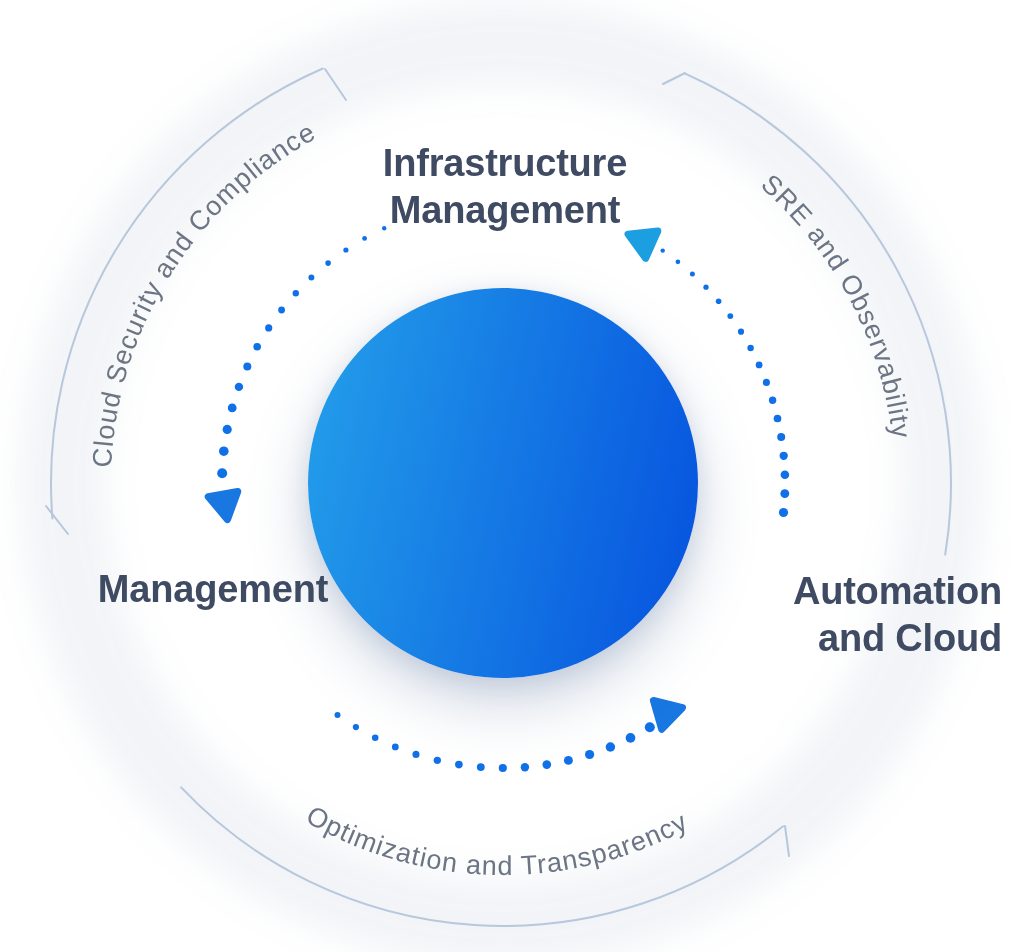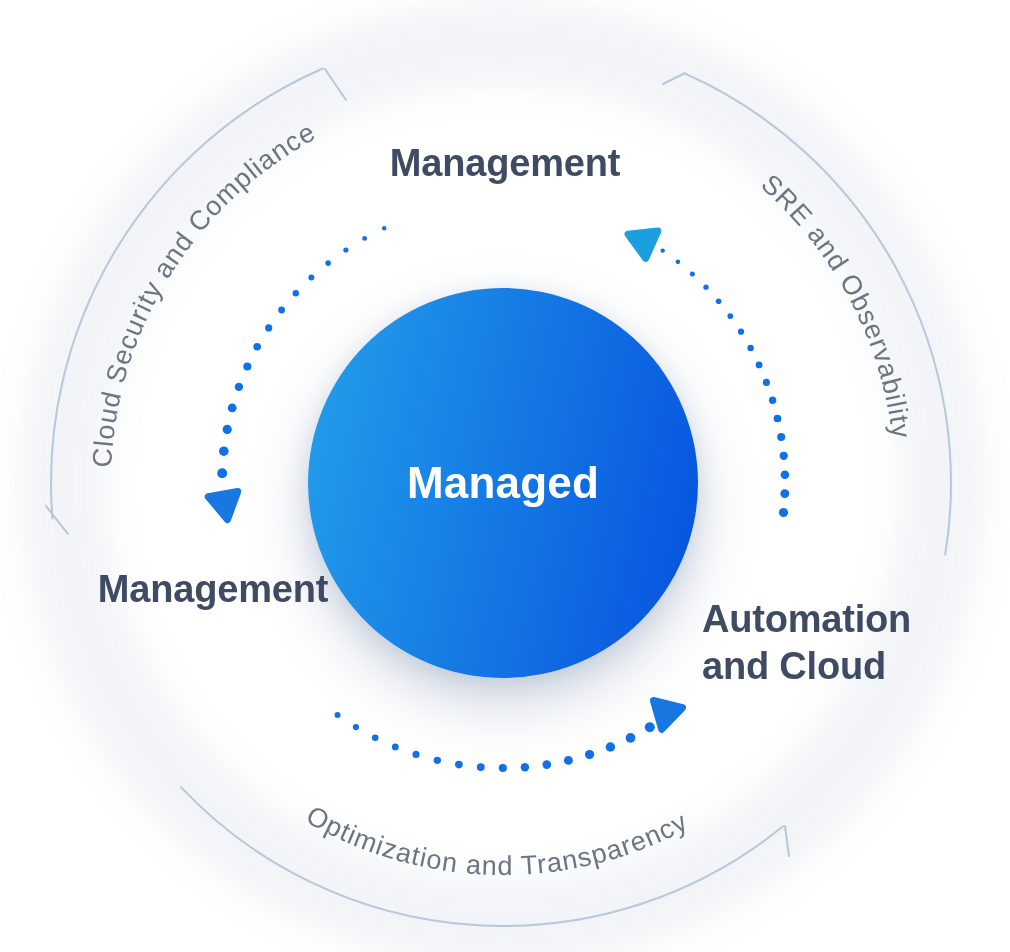--- a/index.html
+++ b/index.html
@@ -19,21 +19,21 @@
     color:#ffffff;font-weight:700;font-size:44px;line-height:56px;letter-spacing:0.2px;
     text-align:center;
   }
   .node{
     position:absolute;z-index:4;color:var(--label);font-weight:700;font-size:38px;line-height:47px;
     letter-spacing:-0.2px;
   }
   .node .nline{white-space:nowrap;}
   .node-infrastructure{left:303px;top:140px;width:404px;text-align:center;}
   .node-application{left:13px;top:566px;width:400px;text-align:center;}
-  .node-automation{left:702px;top:596px;width:300px;text-align:left;}
+  .node-automation{left:702px;top:568px;width:300px;text-align:right;}
   .curved-text{
     font-family:"Liberation Sans","DejaVu Sans",sans-serif;
     font-size:27px;font-weight:500;fill:var(--curved);letter-spacing:1px;
   }
 </style>
 </head>
 <body>
 
 <div class="stage">
 
@@ -123,24 +123,24 @@
       <text class="curved-text">
         <textPath href="#tp-sre" xlink:href="#tp-sre" startOffset="50%" text-anchor="middle">SRE and Observability</textPath>
       </text>
       <text class="curved-text">
         <textPath href="#tp-optimization" xlink:href="#tp-optimization" startOffset="50%" text-anchor="middle">Optimization and Transparency</textPath>
       </text>
     </g>
   </svg>
 
   <div class="hub">
-    <div class="line">Managed</div>
   </div>
 
   <div class="node node-infrastructure">
+    <div class="nline">Infrastructure</div>
     <div class="nline">Management</div>
   </div>
   <div class="node node-automation">
     <div class="nline">Automation</div>
     <div class="nline">and Cloud</div>
   </div>
   <div class="node node-application">
     <div class="nline">Management</div>
   </div>
 

